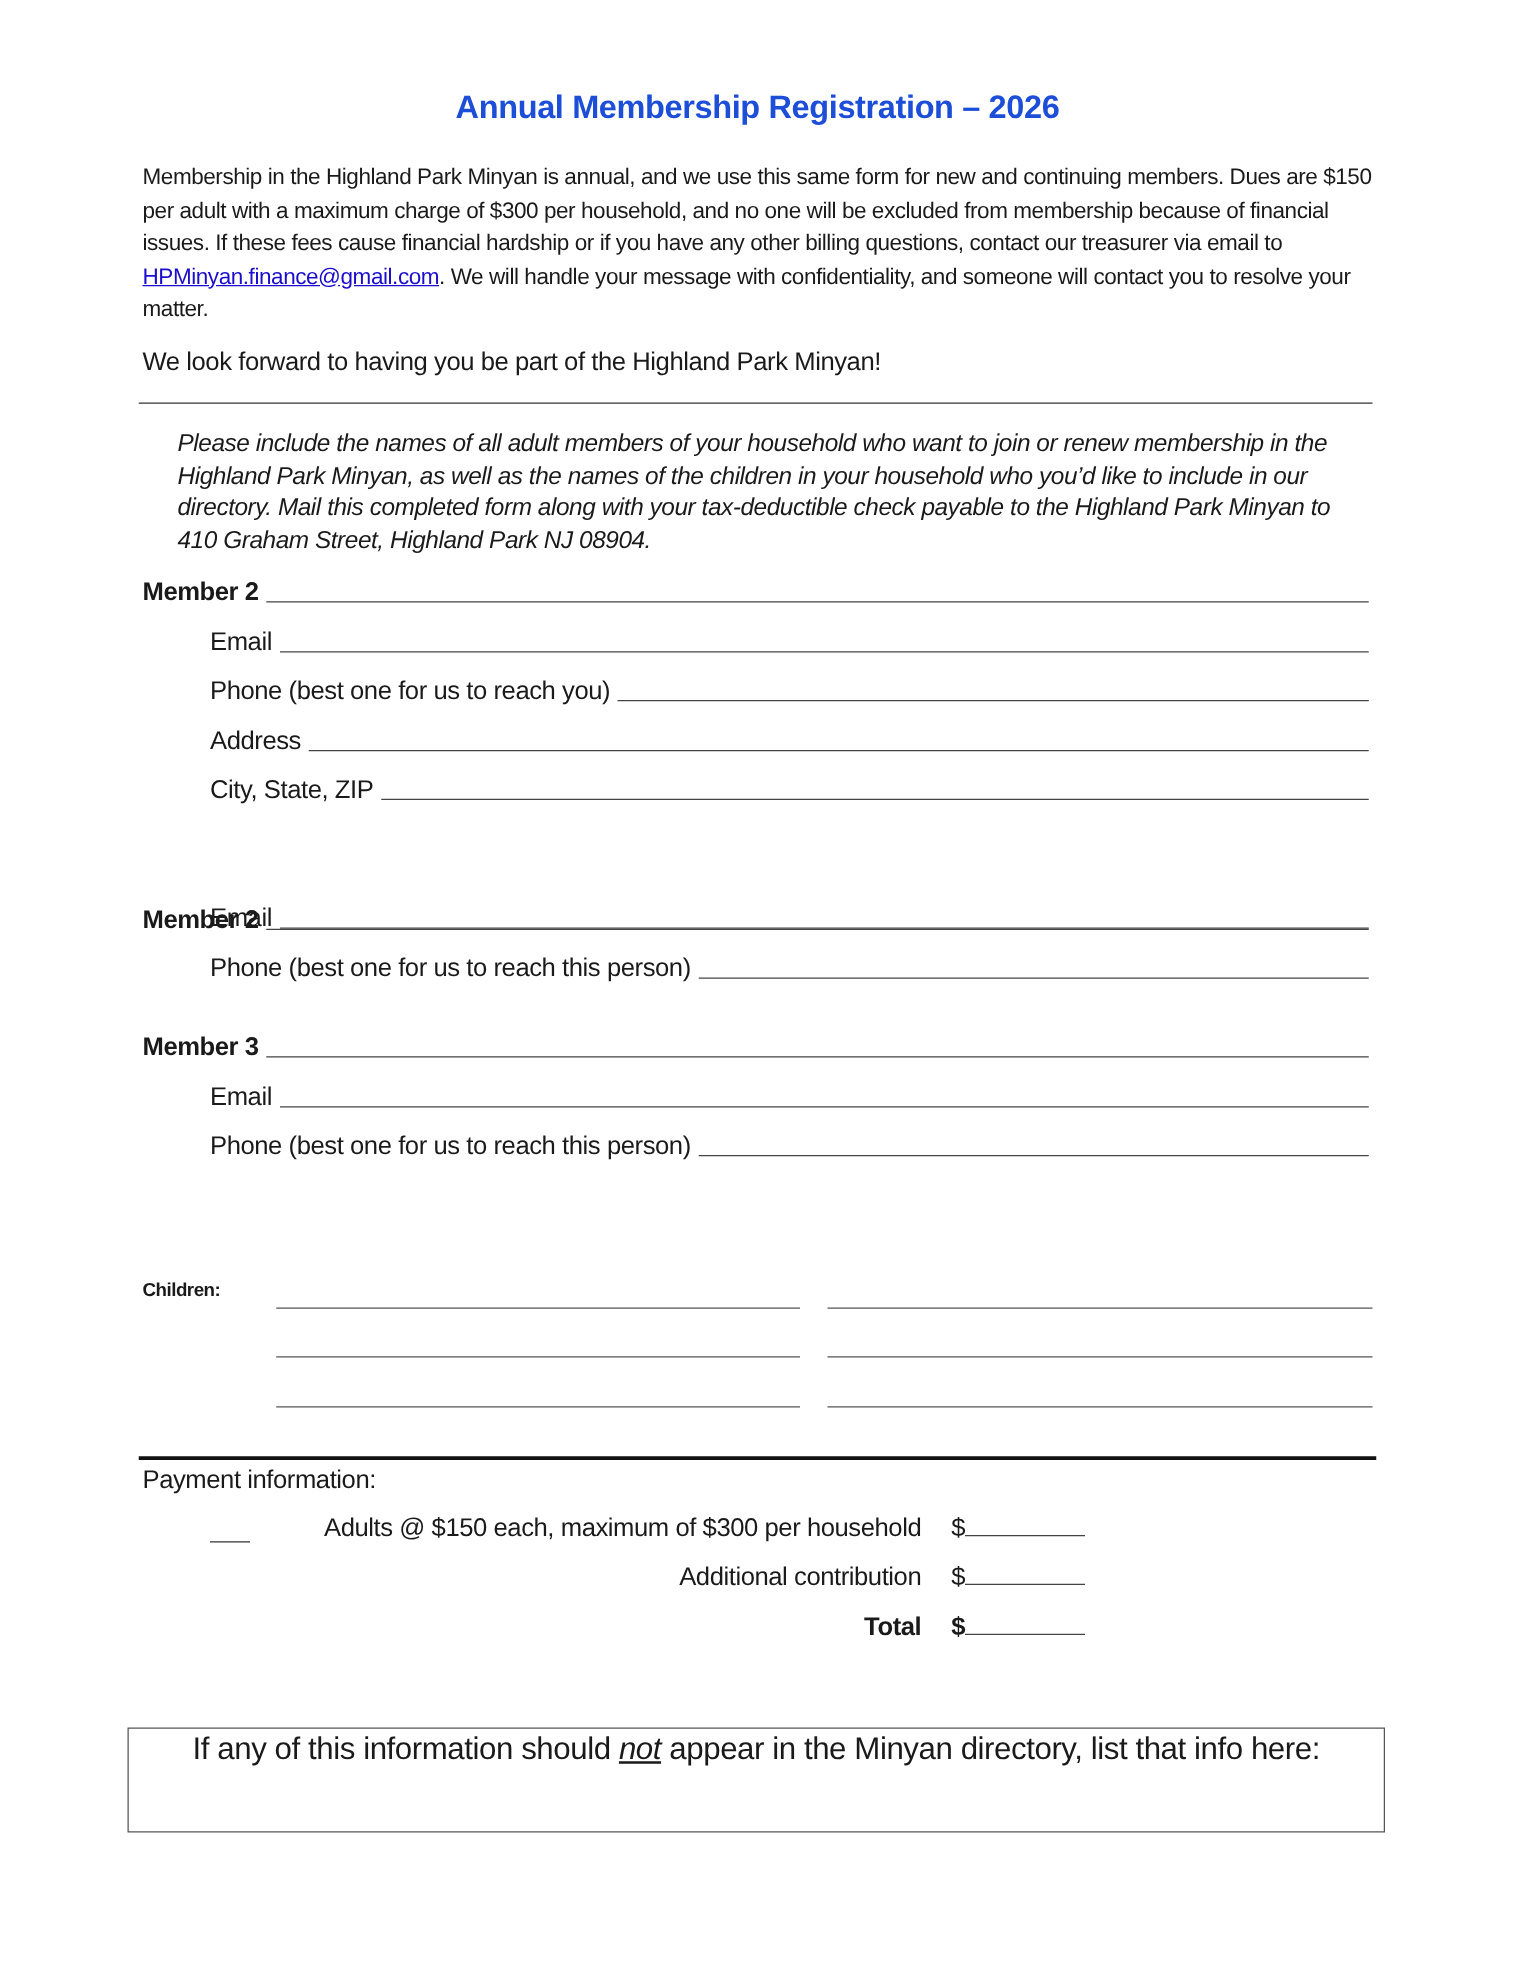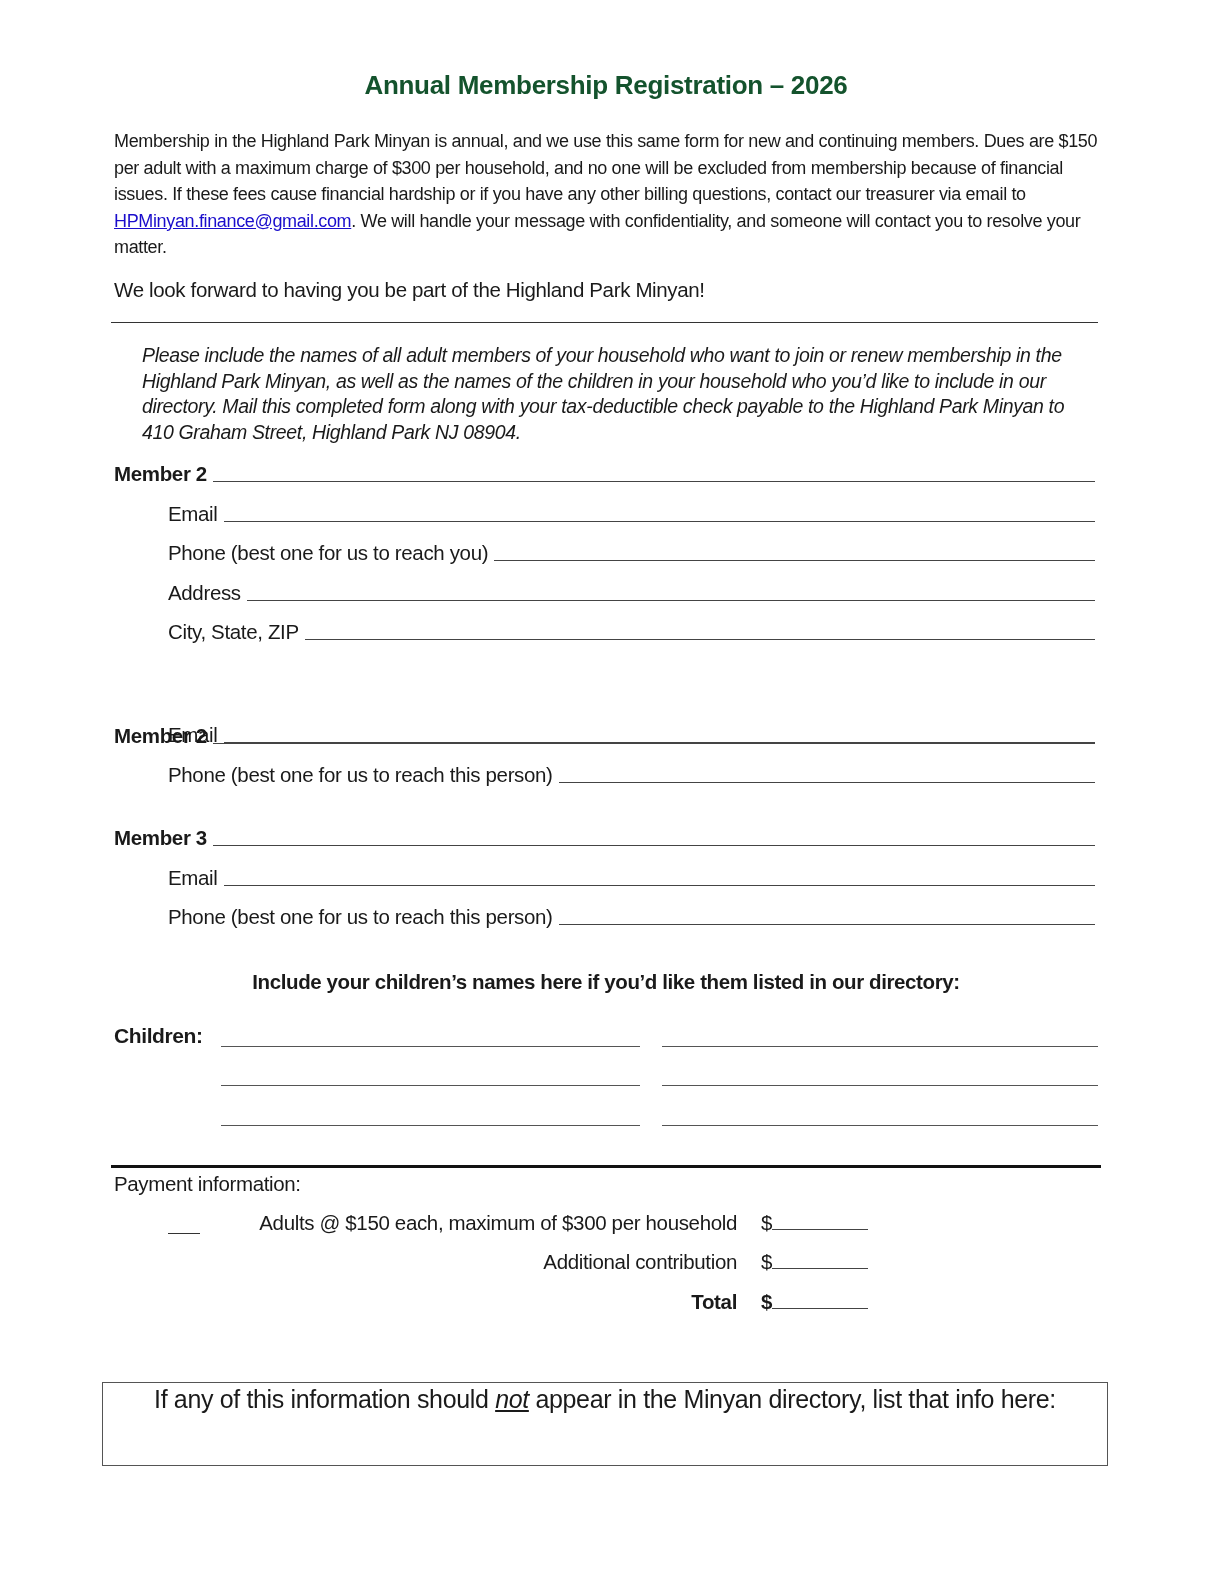--- a/index.html
+++ b/index.html
@@ -3,21 +3,21 @@
 <meta charset="utf-8">
 <style>
   html, body { margin: 0; padding: 0; background: #ffffff; }
   body {
     width: 1224px; height: 1584px; position: relative; overflow: hidden;
     font-family: "Liberation Sans", sans-serif; color: #1a1a1a;
   }
   .page { position: absolute; left: 0; top: 0; width: 1224px; height: 1584px; }
   .title {
     position: absolute; left: 0; width: 1212px; top: 70px; text-align: center;
-    font-size: 26px; font-weight: bold; letter-spacing: -0.3px; color: #14532d;
+    font-size: 26px; font-weight: bold; letter-spacing: -0.3px; color: #1d4ed8;
   }
   .intro {
     position: absolute; left: 114px; width: 990px; top: 128px;
     font-size: 18px; line-height: 26.5px; letter-spacing: -0.35px;
   }
   .intro a { color: #1a0dcc; text-decoration: underline; }
   .welcome {
     position: absolute; left: 114px; top: 278px; font-size: 20.5px; letter-spacing: -0.35px;
   }
   .rule-thin { position: absolute; left: 111px; width: 987px; top: 322px; height: 0; border-top: 1.5px solid #333; }
@@ -28,21 +28,21 @@
   .row { position: absolute; display: flex; align-items: flex-end; font-size: 20.5px; letter-spacing: -0.35px; }
   .row .lbl { white-space: nowrap; padding-right: 6px; }
   .row .lbl.bold { font-weight: bold; }
   .row .line { flex: 1; border-bottom: 1.5px solid #444; height: 1px; margin-bottom: 4px; }
   .member-row { left: 114px; width: 981px; }
   .sub-row { left: 168px; width: 927px; }
   .children-heading {
     position: absolute; left: 0; width: 1212px; top: 970px; text-align: center;
     font-size: 20.5px; font-weight: bold; letter-spacing: -0.4px;
   }
-  .children-label { position: absolute; left: 114px; top: 1024px; font-size: 21px; font-weight: bold; letter-spacing: -0.4px; }
+  .children-label { position: absolute; left: 114px; top: 1024px; font-size: 15px; font-weight: bold; letter-spacing: -0.4px; }
   .child-line { position: absolute; height: 0; border-top: 1.5px solid #555; }
   .rule-thick { position: absolute; left: 111px; width: 990px; top: 1165px; height: 0; border-top: 3px solid #111; }
   .payment-heading { position: absolute; left: 114px; top: 1172px; font-size: 20.5px; letter-spacing: -0.35px; }
   .pay-row { position: absolute; font-size: 20.5px; letter-spacing: -0.35px; }
   .pay-label { position: absolute; right: 487px; text-align: right; white-space: nowrap; }
   .pay-amount { position: absolute; left: 761px; white-space: nowrap; }
   .pay-amount .blank { display: inline-block; width: 96px; border-bottom: 1.5px solid #444; height: 1px; vertical-align: baseline; }
   .count-blank { position: absolute; left: 168px; width: 32px; border-bottom: 1.5px solid #333; }
   .notice-box {
     position: absolute; left: 102px; top: 1382px; width: 1006px; height: 84px;
@@ -109,21 +109,20 @@
   </div>
   <div class="row sub-row" style="top:866px;">
     <span class="lbl">Email</span>
     <span class="line"></span>
   </div>
   <div class="row sub-row" style="top:905px;">
     <span class="lbl">Phone (best one for us to reach this person)</span>
     <span class="line"></span>
   </div>
 
-  <div class="children-heading">Include your children’s names here if you’d like them listed in our directory:</div>
   <div class="children-label">Children:</div>
 
   <div class="child-line" style="left:221px; width:419px; top:1046px;"></div>
   <div class="child-line" style="left:662px; width:436px; top:1046px;"></div>
   <div class="child-line" style="left:221px; width:419px; top:1085px;"></div>
   <div class="child-line" style="left:662px; width:436px; top:1085px;"></div>
   <div class="child-line" style="left:221px; width:419px; top:1125px;"></div>
   <div class="child-line" style="left:662px; width:436px; top:1125px;"></div>
 
   <div class="rule-thick"></div>

